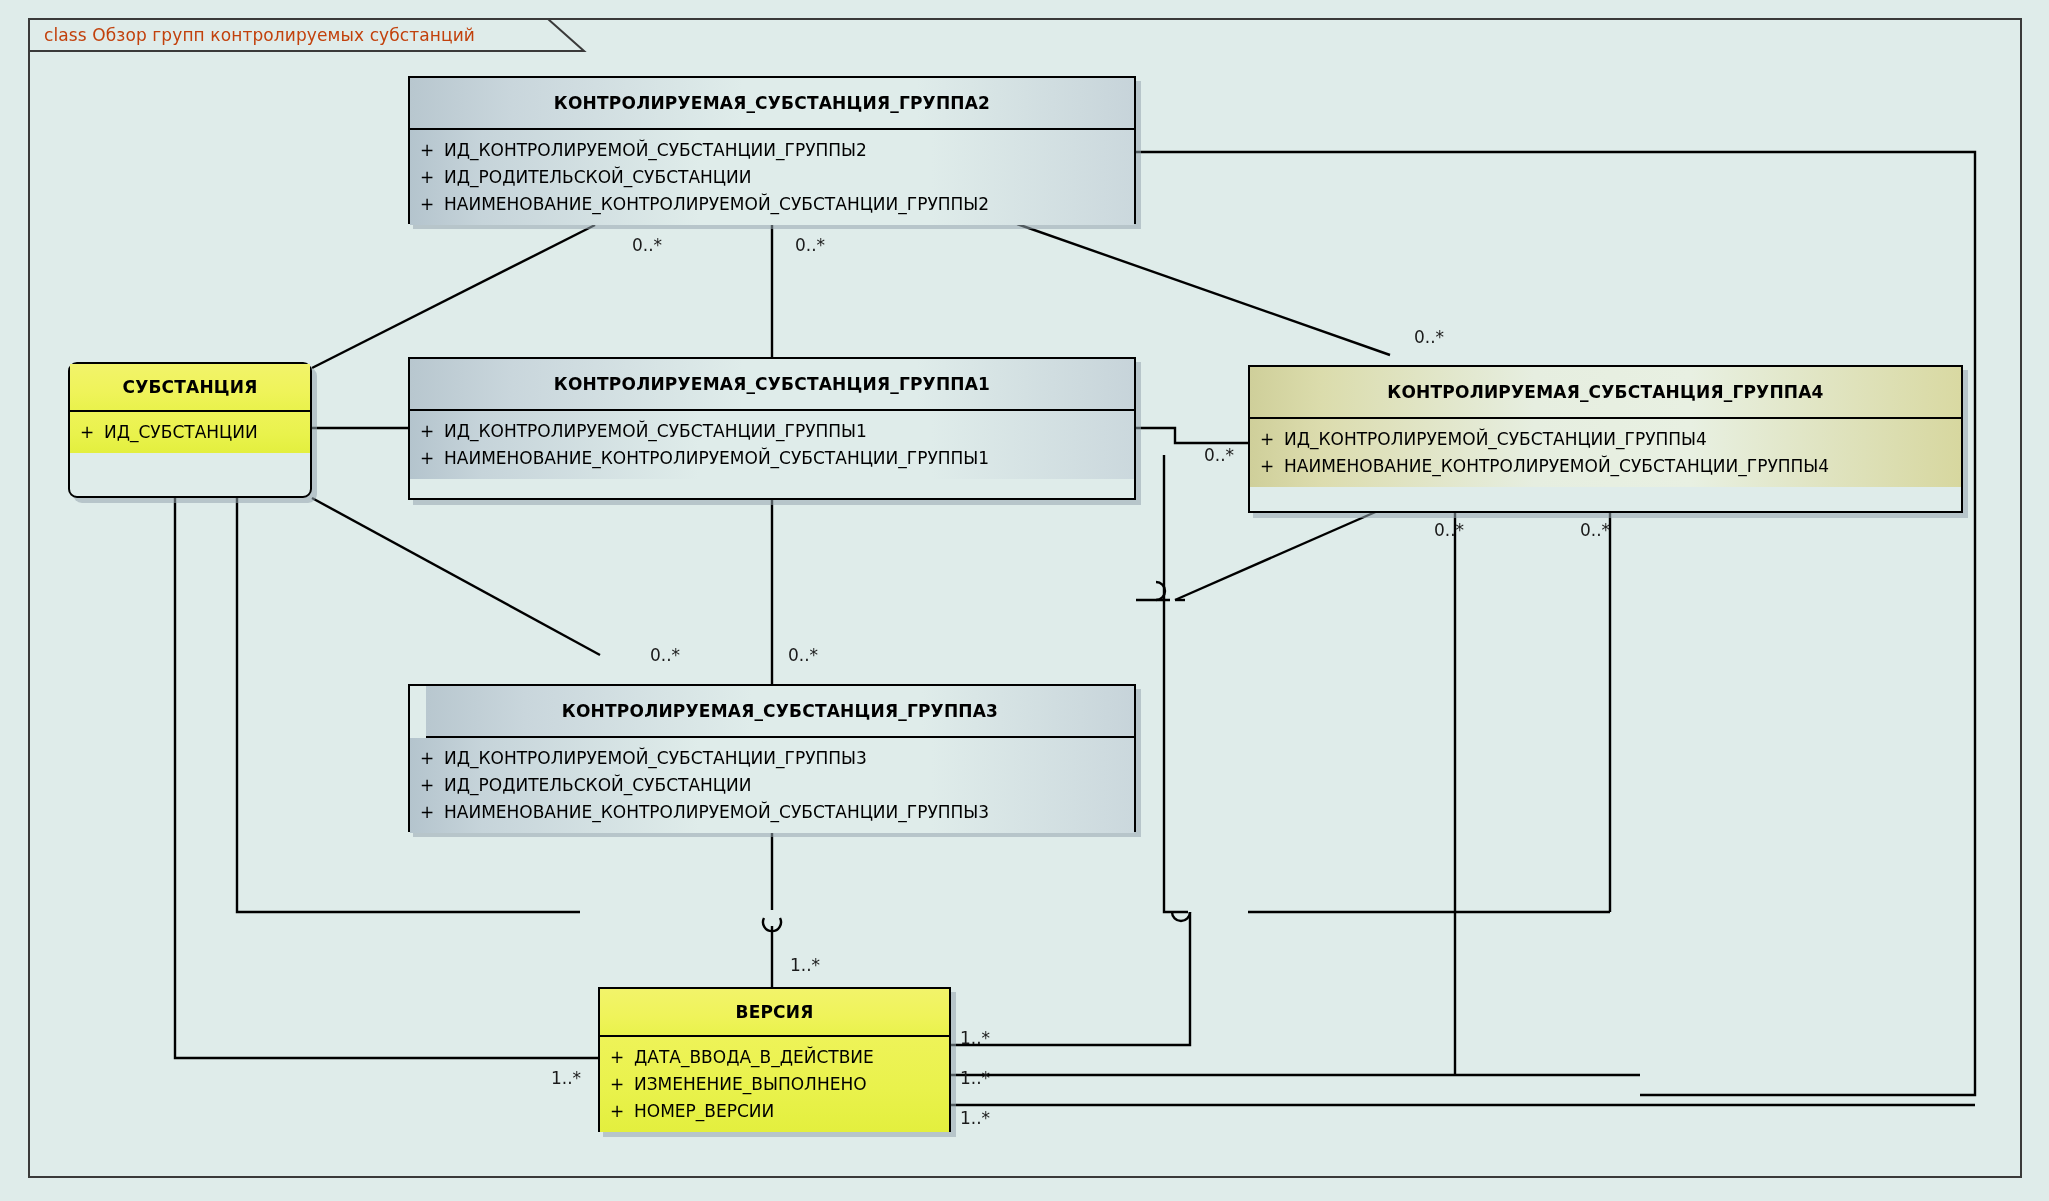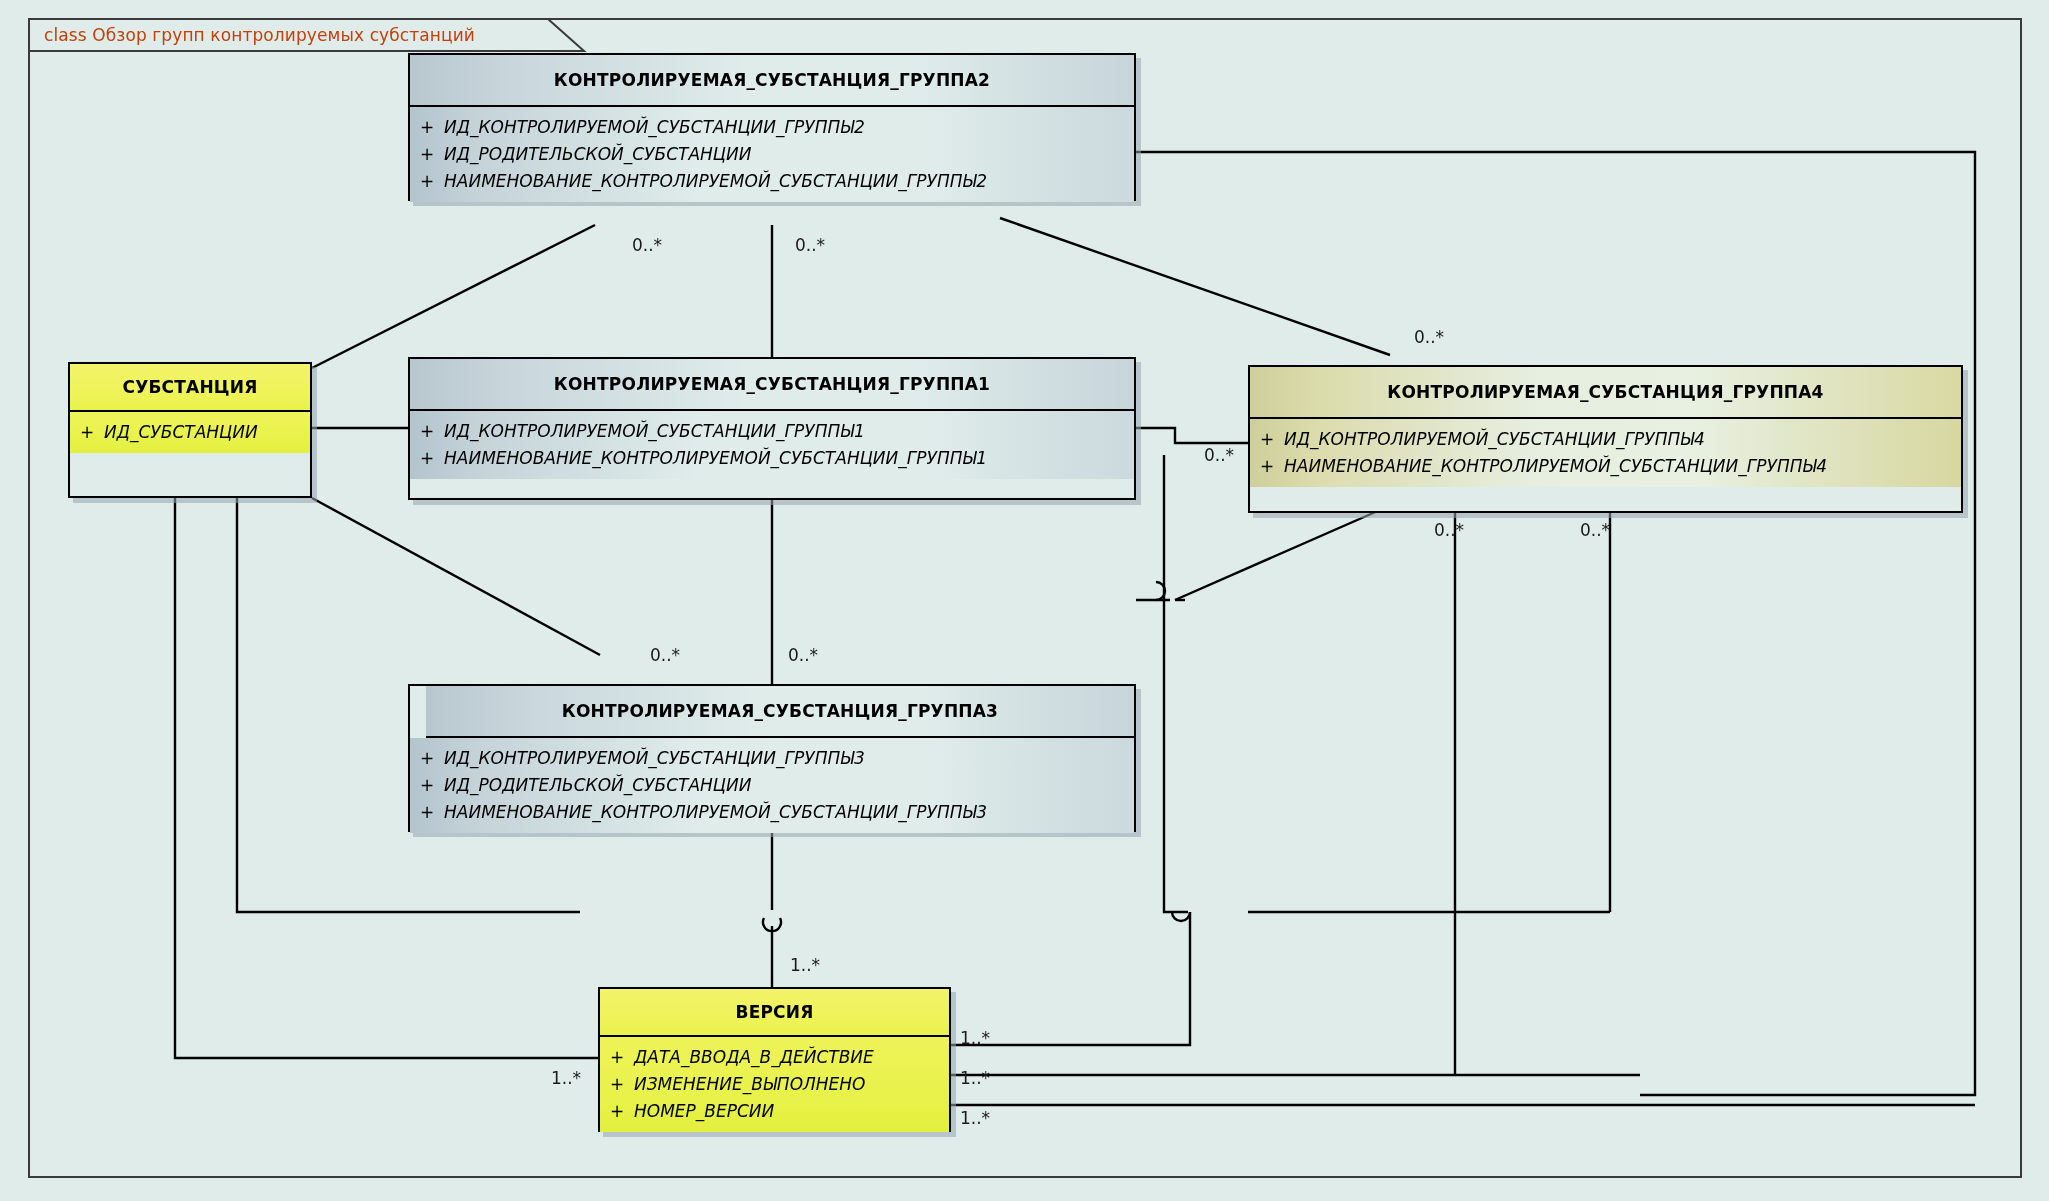--- a/index.html
+++ b/index.html
@@ -88,21 +88,21 @@
     font-size: 17px;
     color: #000;
     line-height: 27px;
     white-space: nowrap;
   }
   .cls .attr .vis {
     width: 34px;
     text-align: center;
     flex: none;
   }
-  .cls .attr .nm { flex: 1 1 auto; font-style: italic; }
+  .cls .attr .nm { flex: 1 1 auto; }
 
   
   .steel .hdr {
     background: linear-gradient(to right, #b8c7cf 0%, #c9d6dc 14%, #dfecea 46%, #dfecea 70%, #c7d4da 100%);
   }
   .steel .body {
     background: linear-gradient(to right, #b4c4cd 0%, #c6d4da 10%, #dfecea 40%, #dfecea 72%, #cbd8dd 100%);
   }
   
   .khaki .hdr {
@@ -179,31 +179,31 @@
     <polyline points="951,1105 1975,1105"></polyline>
 
     <line x1="1455" y1="512" x2="1455" y2="1075"></line>
     <line x1="1610" y1="512" x2="1610" y2="912"></line>
     <polyline points="1610,912 1248,912"></polyline>
 
     <path d="M1156,600 a9,9 0 1 0 0,-18" fill="none"></path>
     <path d="M1172,912 a9,9 0 1 0 18,0" fill="none"></path>
   </svg>
 
-  <div class="cls yellow" style="left:68px; top:362px; width:244px; height:136px;">
+  <div class="cls yellow" style="left:68px; top:362px; width:244px; height:136px;border-radius:9px;">
     <div class="hdr" style="height:48px;">СУБСТАНЦИЯ</div>
     <div class="body">
       <div class="attr">
         <span class="vis">+</span>
         <span class="nm">ИД_СУБСТАНЦИИ</span>
       </div>
     </div>
   </div>
 
-  <div class="cls steel" style="left:408px; top:53px; width:728px; height:148px;">
+  <div class="cls steel" style="left:408px; top:76px; width:728px; height:148px;">
     <div class="hdr" style="height:52px;">КОНТРОЛИРУЕМАЯ_СУБСТАНЦИЯ_ГРУППА2</div>
     <div class="body">
       <div class="attr">
         <span class="vis">+</span>
         <span class="nm">ИД_КОНТРОЛИРУЕМОЙ_СУБСТАНЦИИ_ГРУППЫ2</span>
       </div>
       <div class="attr">
         <span class="vis">+</span>
         <span class="nm">ИД_РОДИТЕЛЬСКОЙ_СУБСТАНЦИИ</span>
       </div>

